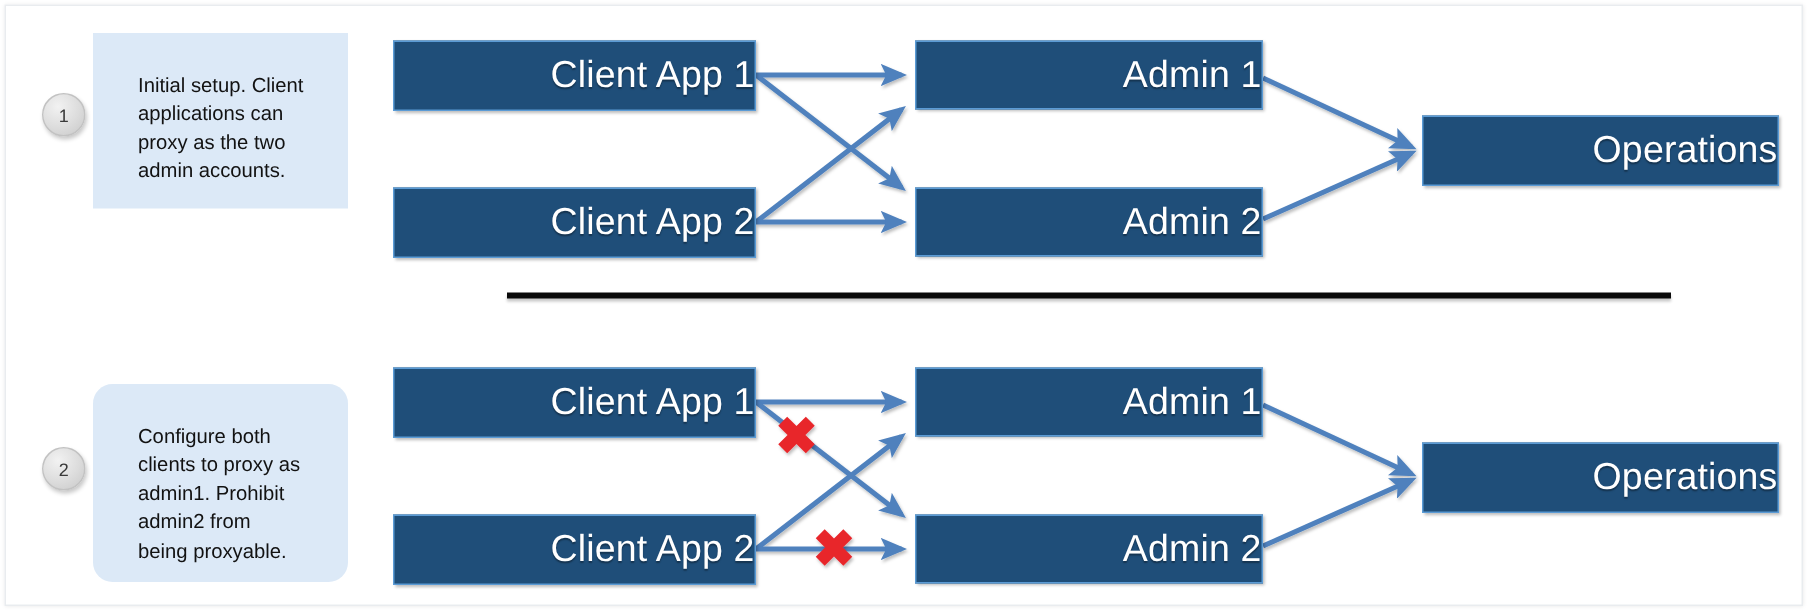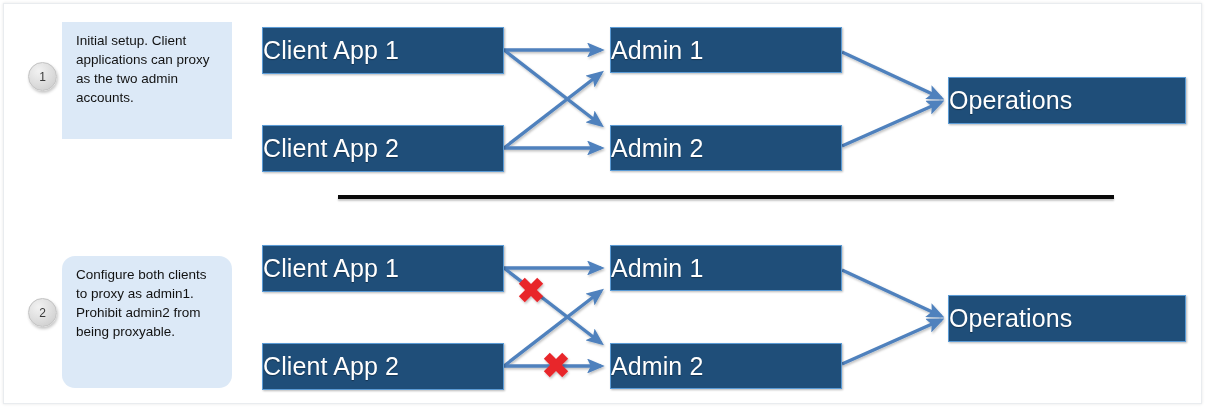--- a/index.html
+++ b/index.html
@@ -31,42 +31,42 @@
   }
 
   
   .pbox{
     position:absolute;
     background:#1f4e79;
     border:1px solid #5b9bd5;
     box-sizing:border-box;
     display:flex;
     align-items:center;
-    justify-content:flex-start;
+    justify-content:flex-end;
     color:#ffffff;
     box-shadow:1px 1px 2px rgba(0,0,0,0.28);
   }
   .pbox span{
     font-size:25px;
     font-weight:400;
     letter-spacing:0.1px;
     line-height:1;
     white-space:nowrap;
     text-shadow:0 1px 1px rgba(0,0,0,0.35);
   }
 
   
   .note{
     position:absolute;
     background:#dce9f7;
     box-sizing:border-box;
     padding:9px 13px 9px 14px;
   }
   .note p{
-    margin:0;
+    margin:16px;
     font-size:13.5px;
     line-height:1.42;
     color:#121212;
     font-family:"Liberation Sans", sans-serif;
   }
 
   
   .badge{
     position:absolute;
     width:29px; height:29px;

